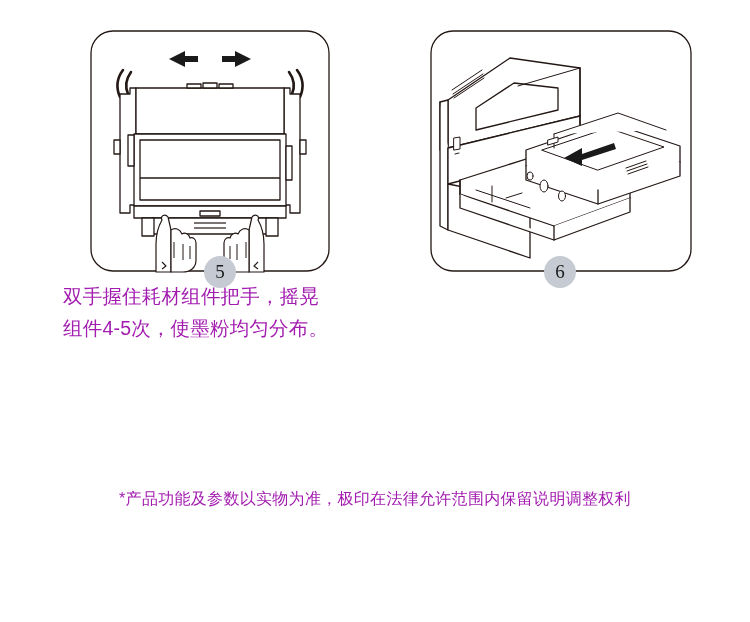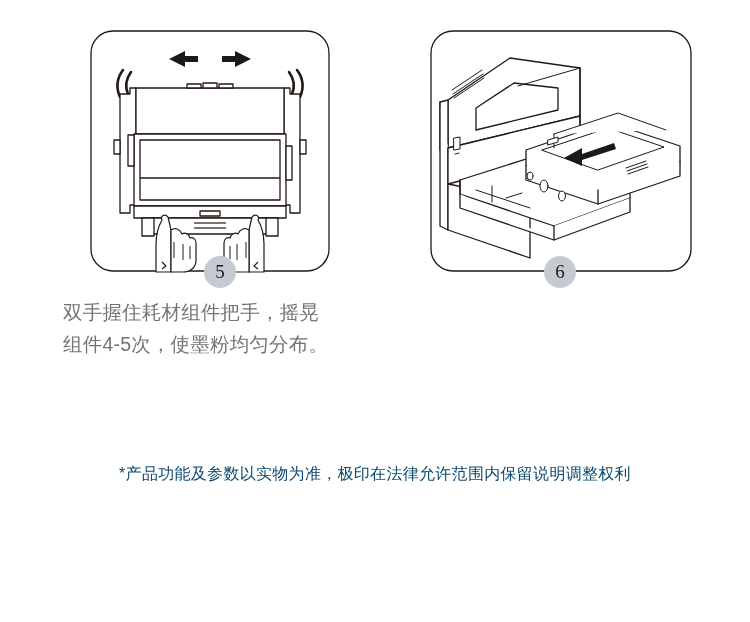--- a/index.html
+++ b/index.html
@@ -74,39 +74,39 @@
     font-family: "Liberation Serif", "DejaVu Serif", serif;
     z-index: 5;
   }
   .step-left .step-badge  { left: 149px; top: 256px; }
   .step-right .step-badge { left: 149px; top: 256px; }
 
   
   .caption {
     position: absolute;
     left: 8px;
-    top: 296px;
+    top: 280px;
     width: 300px;
     font-size: 19.5px;
     line-height: 32px;
     letter-spacing: 0.2px;
-    color: #737373;
+    color: #a21caf;
     white-space: pre-line;
   }
 
   
   .footer-note {
     position: absolute;
     left: 0;
-    top: 462px;
+    top: 487px;
     width: 750px;
     text-align: center;
     font-size: 16px;
     line-height: 24px;
-    color: #0c4a6e;
+    color: #a21caf;
     letter-spacing: 0.3px;
   }
 </style>
 </head>
 <body>
 
 <div class="page">
 
   <div class="steps-row">
 

